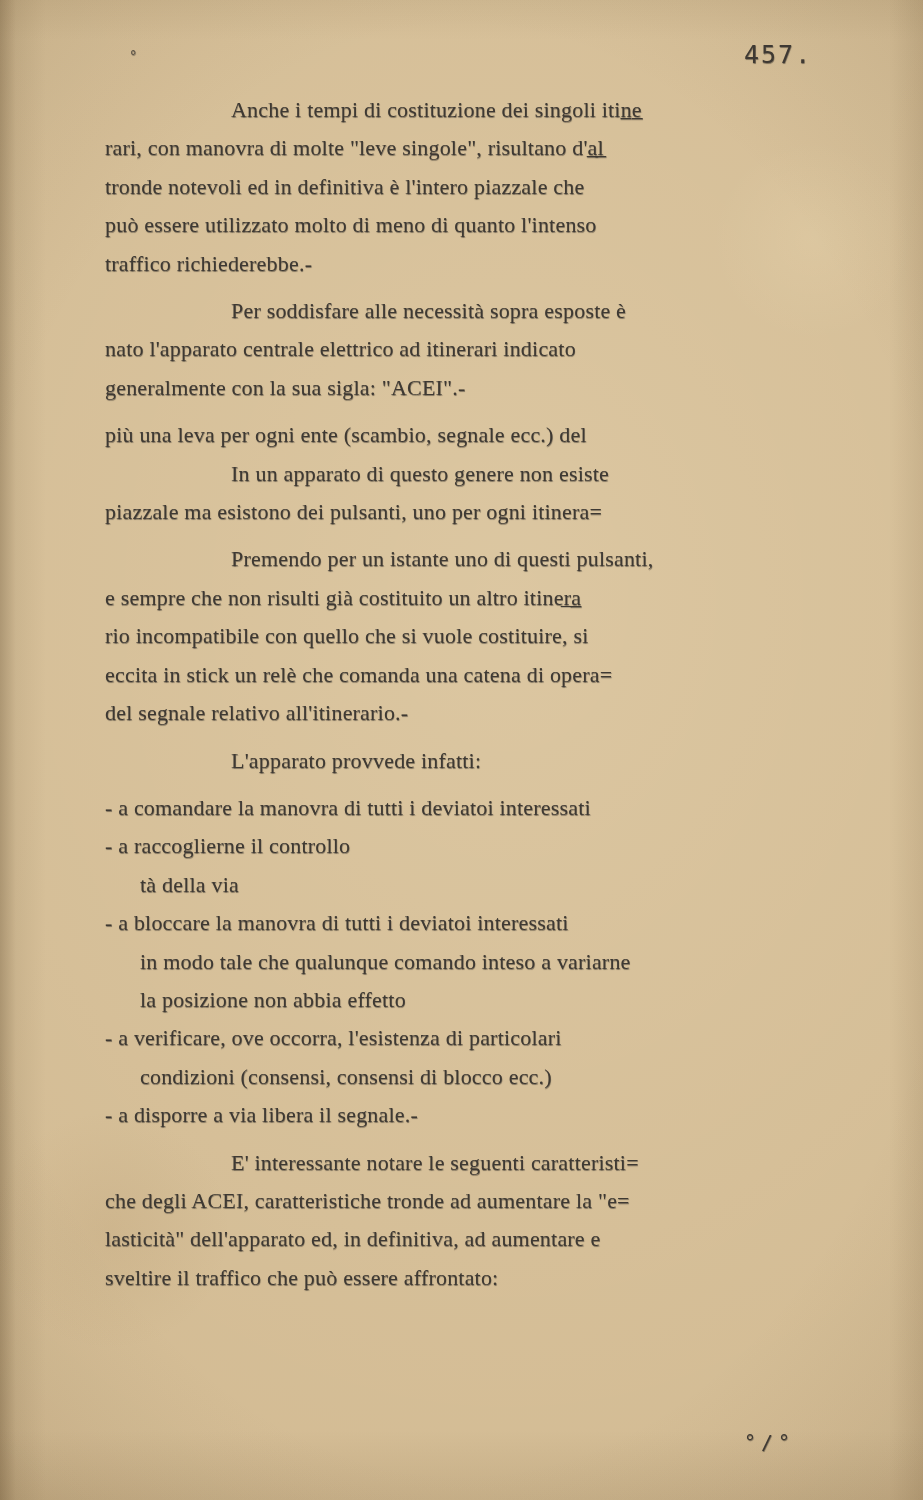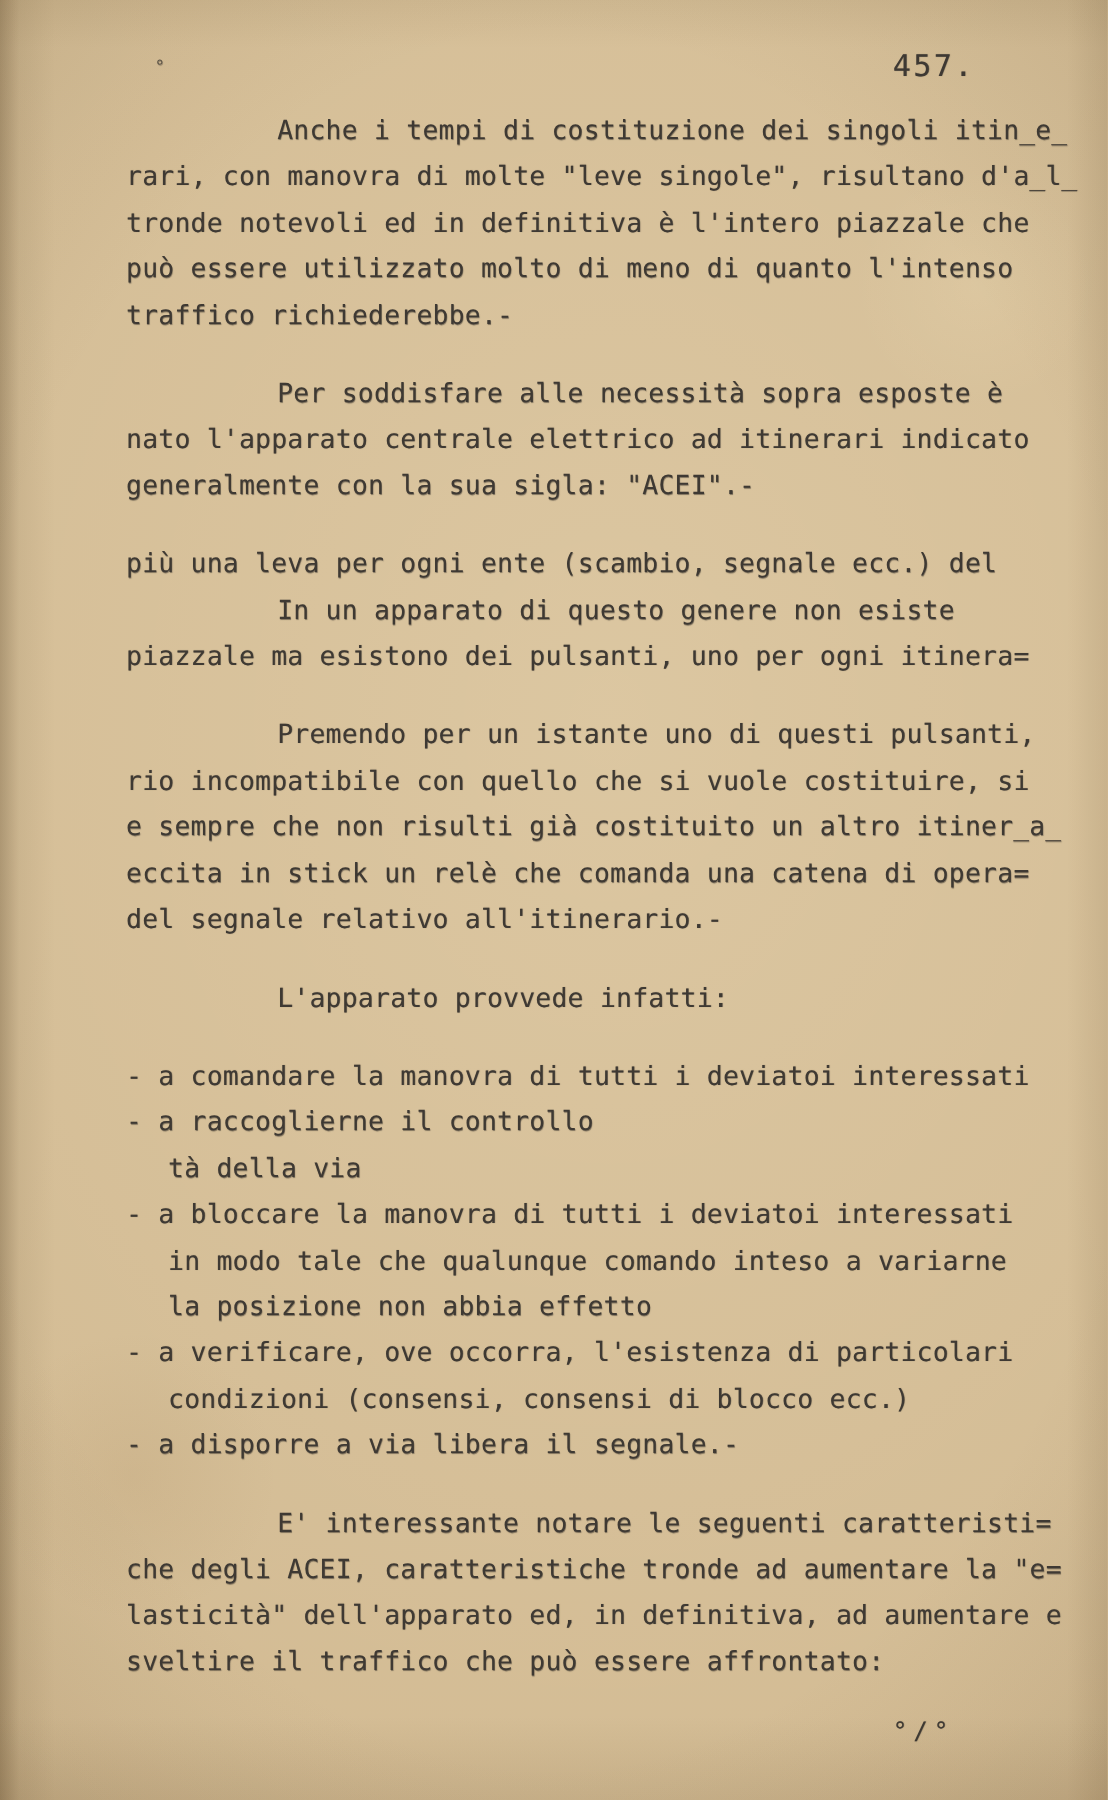--- a/index.html
+++ b/index.html
@@ -29,23 +29,23 @@
   .corner-mark {
     position:absolute; left:129px; top:48px;
     font-size:14px; opacity:0.8;
   }
   .footer-mark {
     position:absolute; left:744px; top:1430px;
     font-size:20px; letter-spacing:5px;
   }
   .content {
     position:absolute; left:105px; top:91px; width:775px;
-    font-size:22px; line-height:38.4px; letter-spacing:0.2px;
+    font-size:22px; line-height:38.4px; letter-spacing:0.2px;font-family:Liberation Serif, serif;
   }
-  .para { margin-top:27px; }
+  .para { margin-top:9px; }
   .para:first-child { margin-top:0; }
   .line { white-space:nowrap; }
   .first { text-indent:126px; }
   .cont  { padding-left:35px; }
 </style>
 </head>
 <body>
 
 <div class="corner-mark ink">°</div>
 <div class="pagenum ink">457.</div>
@@ -67,22 +67,22 @@
   </div>
 
   <div class="para">
     <div class="line ink">più una leva per ogni ente (scambio, segnale ecc.) del</div>
     <div class="line first ink">In un apparato di questo genere non esiste</div>
     <div class="line ink">piazzale ma esistono dei pulsanti, uno per ogni itinera=</div>
   </div>
 
   <div class="para">
     <div class="line first ink">Premendo per un istante uno di questi pulsanti,</div>
+    <div class="line ink">e sempre che non risulti già costituito un altro itiner̲a̲</div>
     <div class="line ink">rio incompatibile con quello che si vuole costituire, si</div>
-    <div class="line ink">e sempre che non risulti già costituito un altro itiner̲a̲</div>
     <div class="line ink">eccita in stick un relè che comanda una catena di opera=</div>
     <div class="line ink">del segnale relativo all'itinerario.-</div>
   </div>
 
   <div class="para">
     <div class="line first ink">L'apparato provvede infatti:</div>
   </div>
 
   <div class="para">
     <div class="line ink">- a comandare la manovra di tutti i deviatoi interessati</div>

